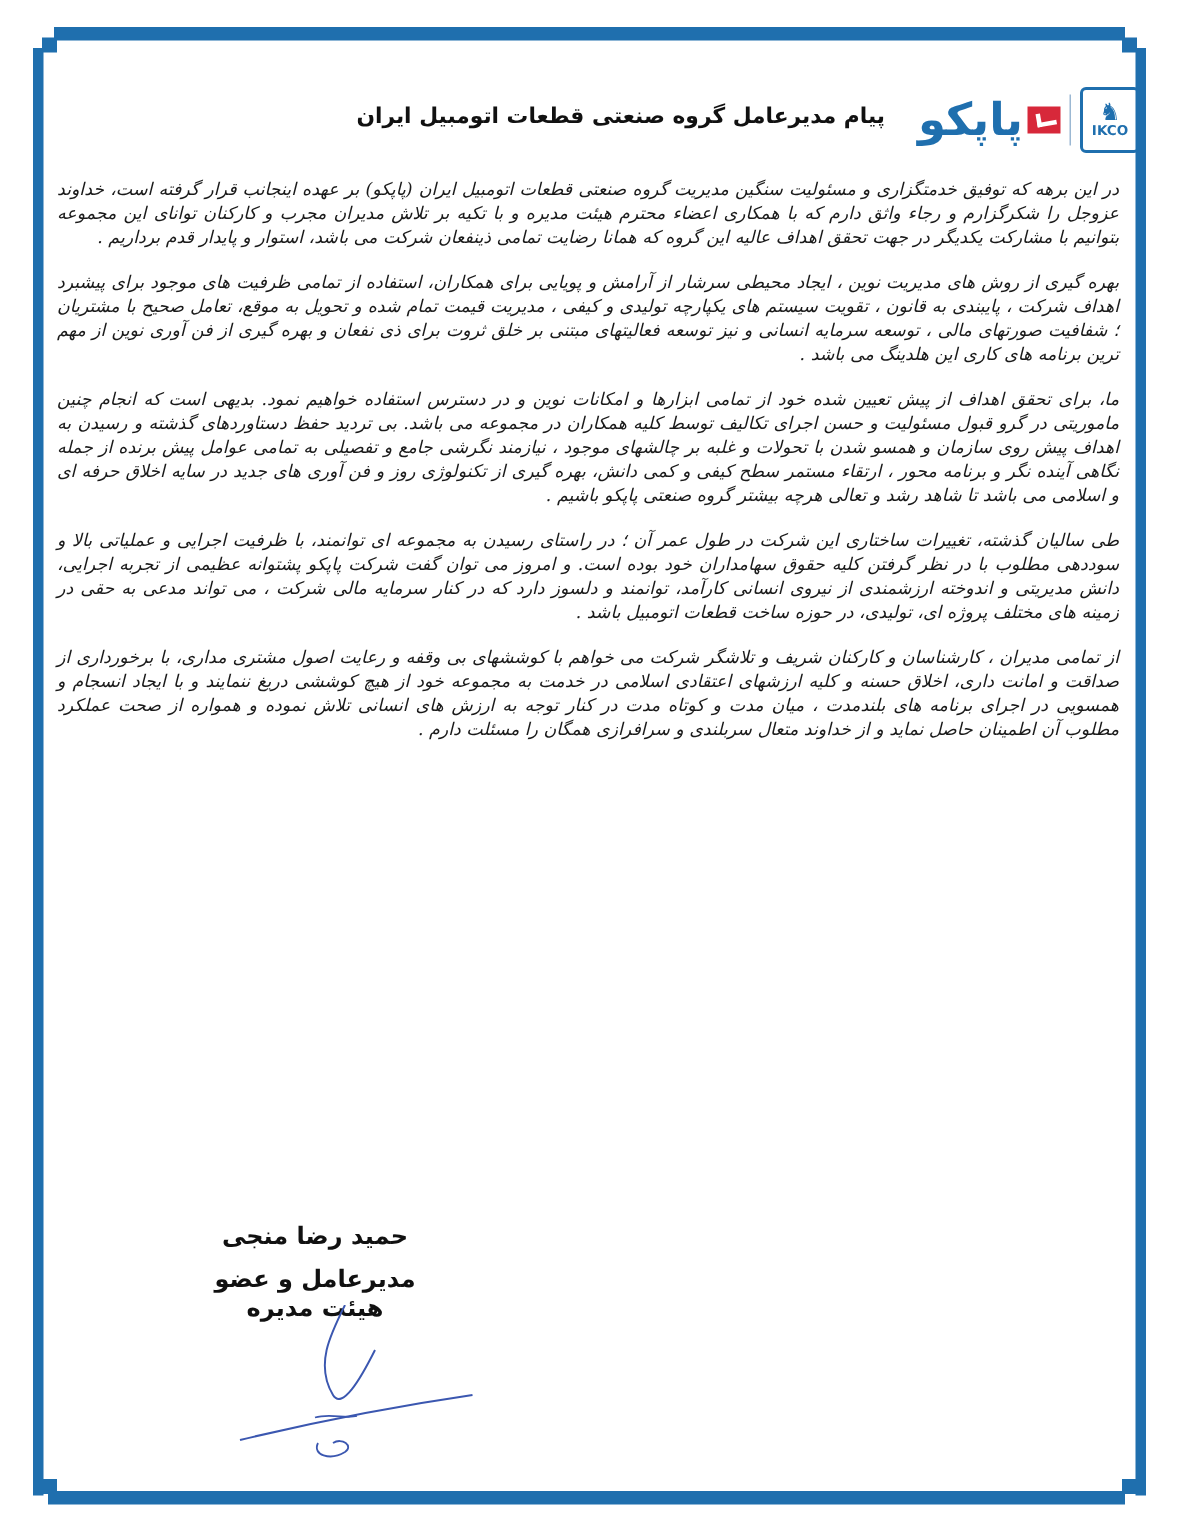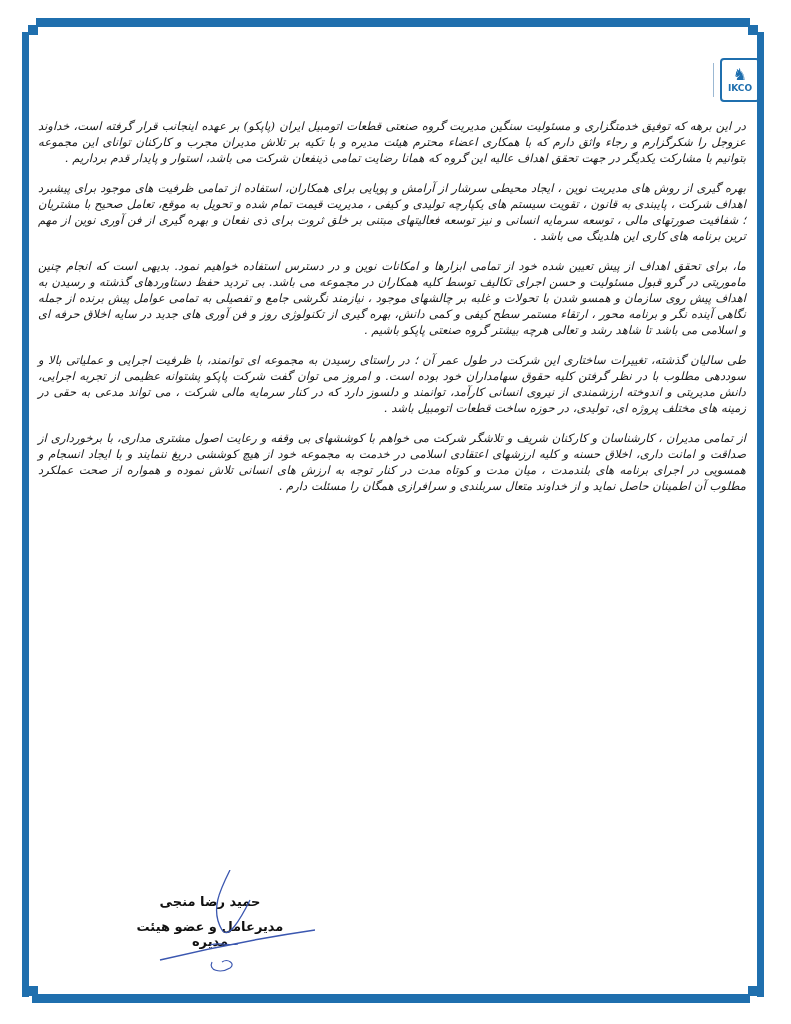--- a/index.html
+++ b/index.html
@@ -22,46 +22,51 @@
   .sep{width:1px;height:34px;background:#9bb8d3;}
   .brand{display:flex;align-items:center;gap:3px;}
   .brand-mark{width:22px;height:18px;background:#d7283a;position:relative;}
   .brand-mark::after{content:"";position:absolute;left:6px;top:4px;width:10px;height:6px;border-bottom:3px solid #fff;border-left:3px solid #fff;transform:rotate(-10deg);}
   .brand-text{font-family:"DejaVu Sans",sans-serif;font-weight:bold;font-size:30px;color:#1f6fae;direction:rtl;}
   .title{position:absolute;right:170px;top:12px;font-weight:bold;font-size:14.5px;color:#111;white-space:nowrap;}
 
   .body{position:absolute;left:38px;top:118px;width:708px;direction:rtl;text-align:justify;font-family:"DejaVu Serif",serif;font-style:italic;font-size:11.6px;line-height:16px;color:#1a1a1a;}
   .body p{margin:0 0 14px 0;text-align-last:right;}
 
-  .sign{position:absolute;left:120px;top:894px;width:180px;direction:rtl;text-align:center;font-weight:bold;font-size:13px;color:#111;}
+  .sign{position:absolute;left:120px;top:814px;width:180px;direction:rtl;text-align:center;font-weight:bold;font-size:16px;color:#111;}
   .sign .name{margin-bottom:10px;}
   .signature{position:absolute;left:150px;top:870px;width:170px;height:110px;}
 </style>
 </head>
 <body>
 
 <div class="frame">
   <div class="bar b-top"></div>
   <div class="bar b-bot"></div>
   <div class="bar b-left"></div>
   <div class="bar b-right"></div>
   <div class="bar c1"></div>
   <div class="bar c2"></div>
   <div class="bar c3"></div>
   <div class="bar c4"></div>
 </div>
 
 <div class="header">
   <div class="logo">
+    <div class="brand">
+      <span class="brand-text">پاپکو</span>
+      <span class="brand-mark"></span>
+    </div>
     <div class="sep"></div>
     <div class="ikco">
       <span class="horse">♞</span>
       <span>IKCO</span>
     </div>
   </div>
+  <div class="title">پیام مدیرعامل گروه صنعتی قطعات اتومبیل ایران</div>
 </div>
 
 <div class="body">
   <p>در این برهه که توفیق خدمتگزاری و مسئولیت سنگین مدیریت گروه صنعتی قطعات اتومبیل ایران (پاپکو) بر عهده اینجانب قرار گرفته است، خداوند عزوجل را شکرگزارم و رجاء واثق دارم که با همکاری اعضاء محترم هیئت مدیره و با تکیه بر تلاش مدیران مجرب و کارکنان توانای این مجموعه بتوانیم با مشارکت یکدیگر در جهت تحقق اهداف عالیه این گروه که همانا رضایت تمامی ذینفعان شرکت می باشد، استوار و پایدار قدم برداریم .</p>
   <p>بهره گیری از روش های مدیریت نوین ، ایجاد محیطی سرشار از آرامش و پویایی برای همکاران، استفاده از تمامی ظرفیت های موجود برای پیشبرد اهداف شرکت ، پایبندی به قانون ، تقویت سیستم های یکپارچه تولیدی و کیفی ، مدیریت قیمت تمام شده و تحویل به موقع، تعامل صحیح با مشتریان ؛ شفافیت صورتهای مالی ، توسعه سرمایه انسانی و نیز توسعه فعالیتهای مبتنی بر خلق ثروت برای ذی نفعان و بهره گیری از فن آوری نوین از مهم ترین برنامه های کاری این هلدینگ می باشد .</p>
   <p>ما، برای تحقق اهداف از پیش تعیین شده خود از تمامی ابزارها و امکانات نوین و در دسترس استفاده خواهیم نمود. بدیهی است که انجام چنین ماموریتی در گرو قبول مسئولیت و حسن اجرای تکالیف توسط کلیه همکاران در مجموعه می باشد. بی تردید حفظ دستاوردهای گذشته و رسیدن به اهداف پیش روی سازمان و همسو شدن با تحولات و غلبه بر چالشهای موجود ، نیازمند نگرشی جامع و تفصیلی به تمامی عوامل پیش برنده از جمله نگاهی آینده نگر و برنامه محور ، ارتقاء مستمر سطح کیفی و کمی دانش، بهره گیری از تکنولوژی روز و فن آوری های جدید در سایه اخلاق حرفه ای و اسلامی می باشد تا شاهد رشد و تعالی هرچه بیشتر گروه صنعتی پاپکو باشیم .</p>
   <p>طی سالیان گذشته، تغییرات ساختاری این شرکت در طول عمر آن ؛ در راستای رسیدن به مجموعه ای توانمند، با ظرفیت اجرایی و عملیاتی بالا و سوددهی مطلوب با در نظر گرفتن کلیه حقوق سهامداران خود بوده است. و امروز می توان گفت شرکت پاپکو پشتوانه عظیمی از تجربه اجرایی، دانش مدیریتی و اندوخته ارزشمندی از نیروی انسانی کارآمد، توانمند و دلسوز دارد که در کنار سرمایه مالی شرکت ، می تواند مدعی به حقی در زمینه های مختلف پروژه ای، تولیدی، در حوزه ساخت قطعات اتومبیل باشد .</p>
   <p>از تمامی مدیران ، کارشناسان و کارکنان شریف و تلاشگر شرکت می خواهم با کوششهای بی وقفه و رعایت اصول مشتری مداری، با برخورداری از صداقت و امانت داری، اخلاق حسنه و کلیه ارزشهای اعتقادی اسلامی در خدمت به مجموعه خود از هیچ کوششی دریغ ننمایند و با ایجاد انسجام و همسویی در اجرای برنامه های بلندمدت ، میان مدت و کوتاه مدت در کنار توجه به ارزش های انسانی تلاش نموده و همواره از صحت عملکرد مطلوب آن اطمینان حاصل نماید و از خداوند متعال سربلندی و سرافرازی همگان را مسئلت دارم .</p>
 </div>
 

